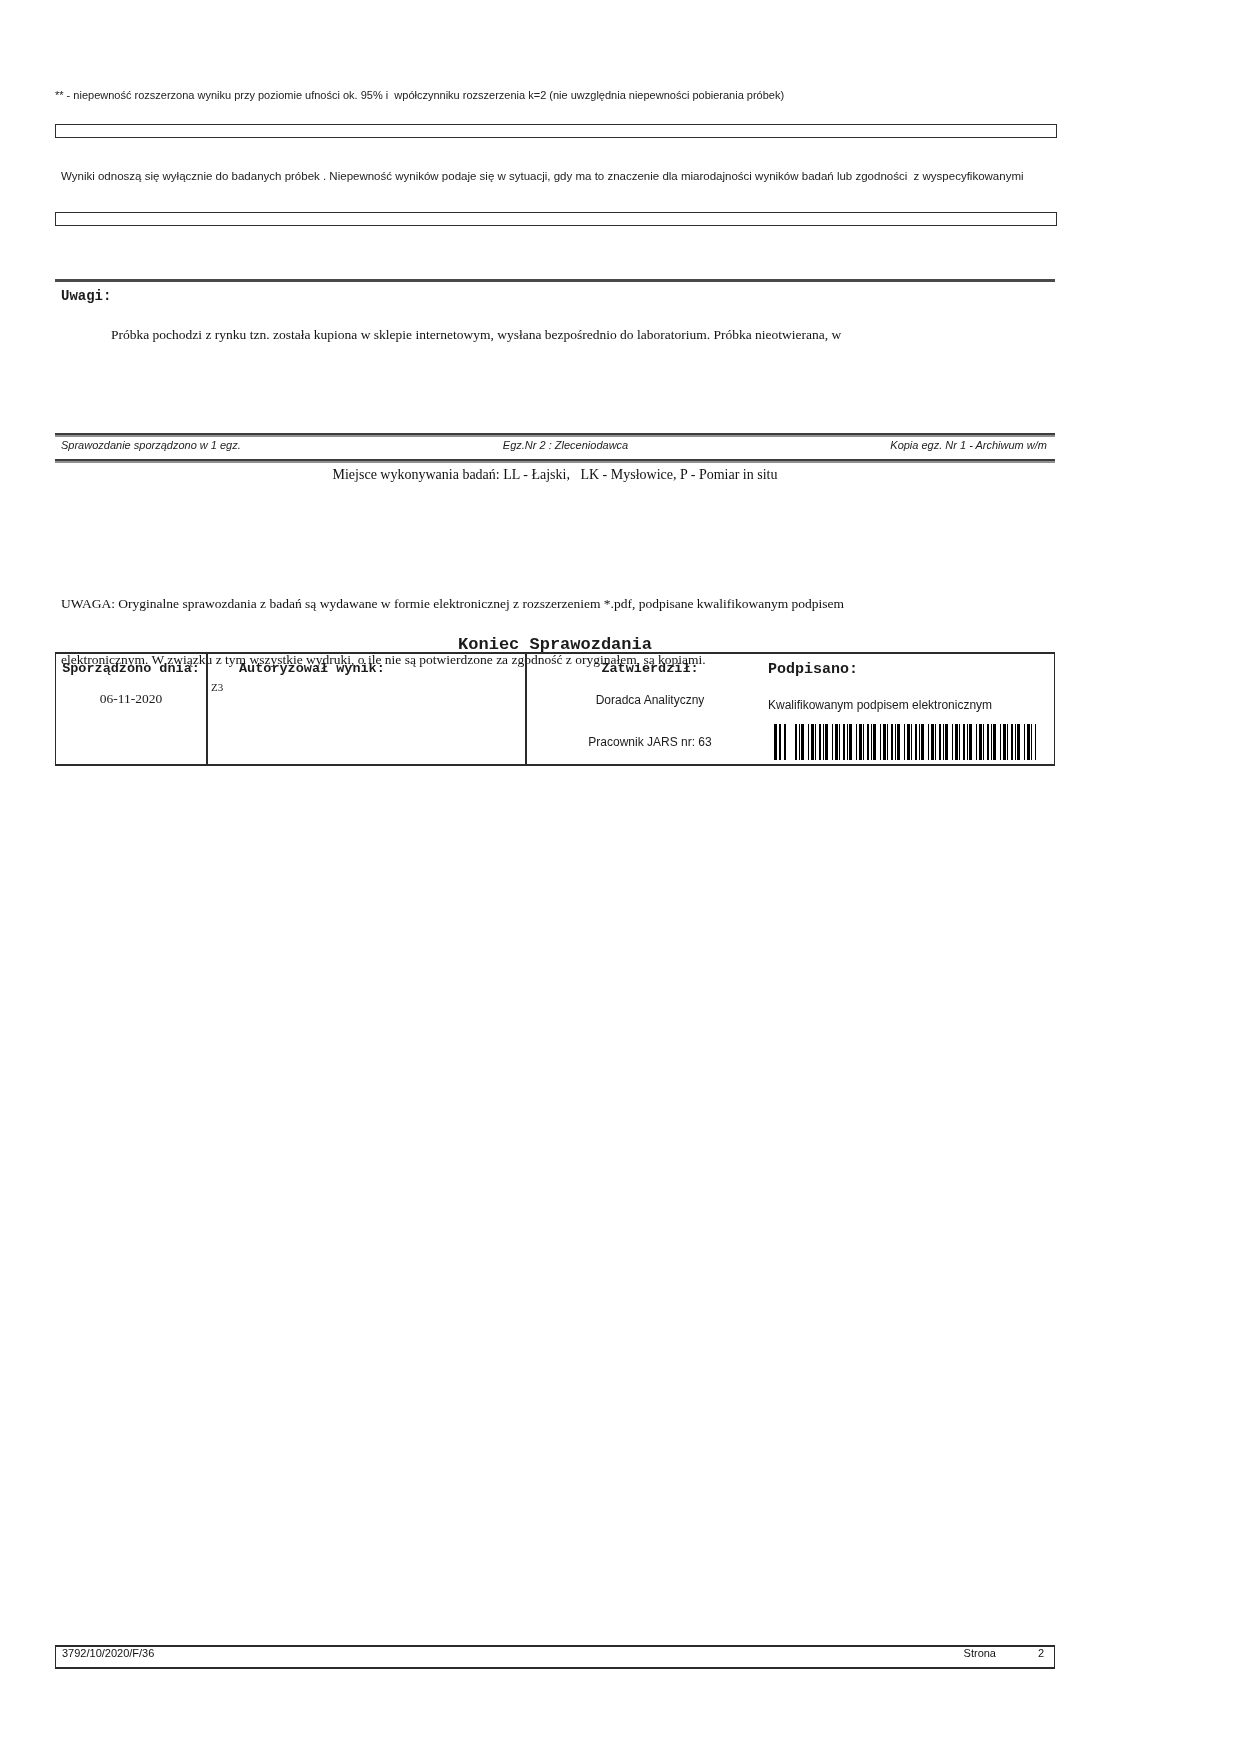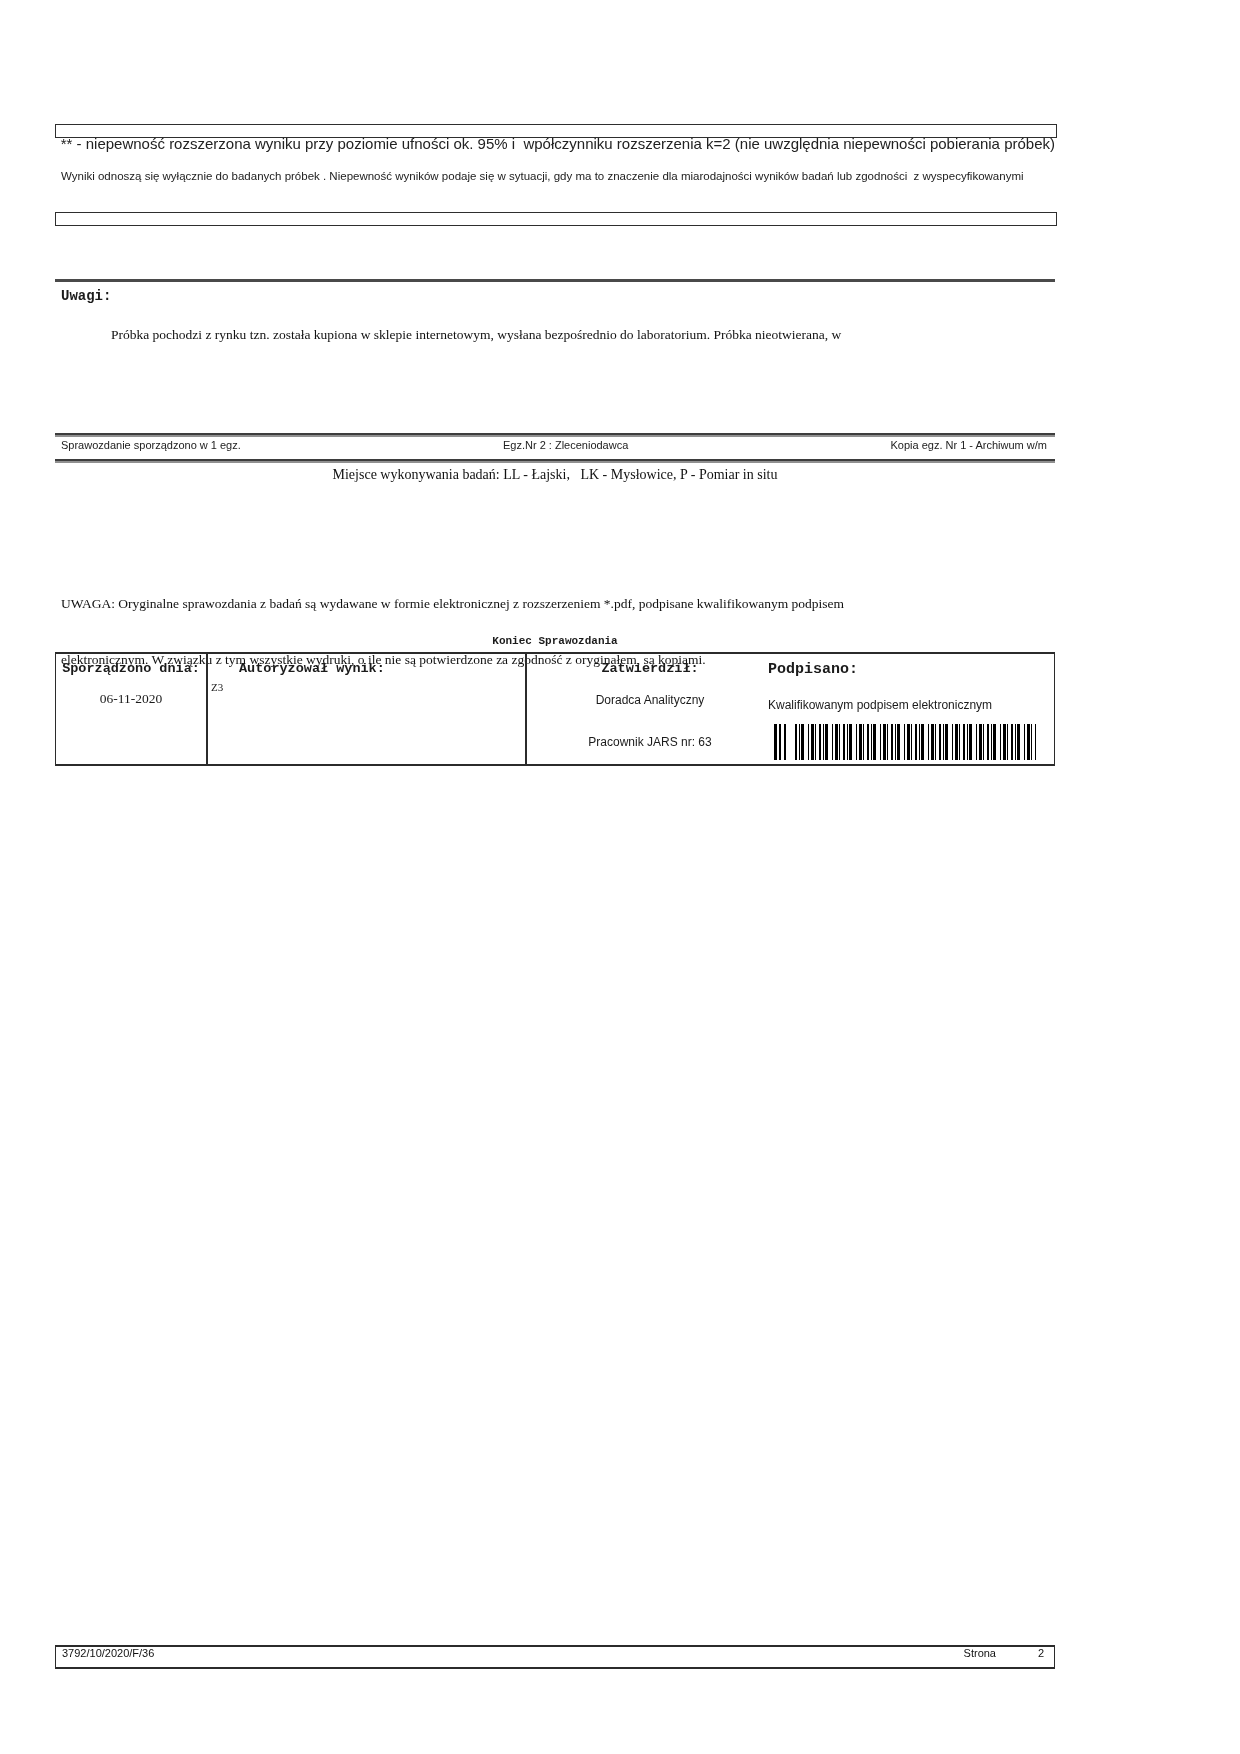--- a/index.html
+++ b/index.html
@@ -10,50 +10,50 @@
     background:#ffffff;
     font-family:"Liberation Sans",sans-serif;
     color:#1b1b1b;
     overflow:hidden;
   }
   .abs{position:absolute;white-space:pre;}
   .sans{font-family:"Liberation Sans",sans-serif;}
   .serif{font-family:"Liberation Serif",serif;}
   .b{font-weight:bold;font-family:Liberation Mono, monospace;}
 
-  .footnote{left:55px;top:89px;width:1000px;font-size:15px;text-align:right;color:#222;margin-top:46px;}
+  .footnote{left:55px;top:89px;width:1000px;font-size:11px;text-align:left;color:#222;}
 
   .thinbox{left:55px;width:1000px;height:12px;border:1.5px solid #2e2e2e;background:#fff;}
   .box-top{top:124px;}
   .box-bottom{top:212px;}
 
   .disclaimer{left:61px;top:143px;width:1030px;font-size:11.5px;color:#222;}
   .disclaimer div{height:18px;line-height:18px;white-space:pre;}
 
   .rule{left:55px;top:279px;width:1000px;height:3px;background:#4a4a4a;}
 
   .remark-label{left:61px;top:288px;font-size:14px;}
   .remark-text{left:111px;top:289px;font-size:13.5px;line-height:18.5px;color:#111;}
   .remark-text div{white-space:pre;}
 
   .dblline{left:55px;width:1000px;height:4px;
     background:linear-gradient(to bottom,#3d3d3d 0 40%,#ffffff 40% 60%,#909090 60% 100%);}
   .dbl-top{top:433px;}
   .dbl-bottom{top:459px;}
-  .copies{left:55px;top:439px;width:1000px;display:flex;align-items:center;font-size:11px;color:#222;}
+  .copies{left:55px;top:439px;width:1000px;display:flex;align-items:center;font-size:11px;color:#222;font-style:italic;}
   .copies .c-left{flex:0 0 auto;padding-left:6px;}
   .copies .c-mid{flex:1 1 auto;text-align:center;}
   .copies .c-right{flex:0 0 auto;padding-right:8px;}
 
   .location{left:55px;top:467px;width:1000px;font-size:14px;text-align:center;color:#111;}
 
   .notice{left:61px;top:560px;width:1030px;font-size:13.5px;color:#111;}
   .notice div{height:24px;line-height:24px;white-space:pre;}
 
-  .endline{left:55px;top:635px;width:1000px;font-size:11px;text-align:center;}
+  .endline{left:55px;top:635px;width:1000px;font-size:17px;text-align:center;}
 
   .sigtable{
     left:55px;top:652px;width:1000px;height:114px;
     border-top:2.5px solid #2b2b2b;border-bottom:2.5px solid #2b2b2b;
     border-left:1.5px solid #2b2b2b;border-right:1.5px solid #2b2b2b;
     box-sizing:border-box;
   }
   .vline{position:absolute;top:0;bottom:0;width:1.5px;background:#2b2b2b;}
   .v1{left:150px;}
   .v2{left:469px;}

